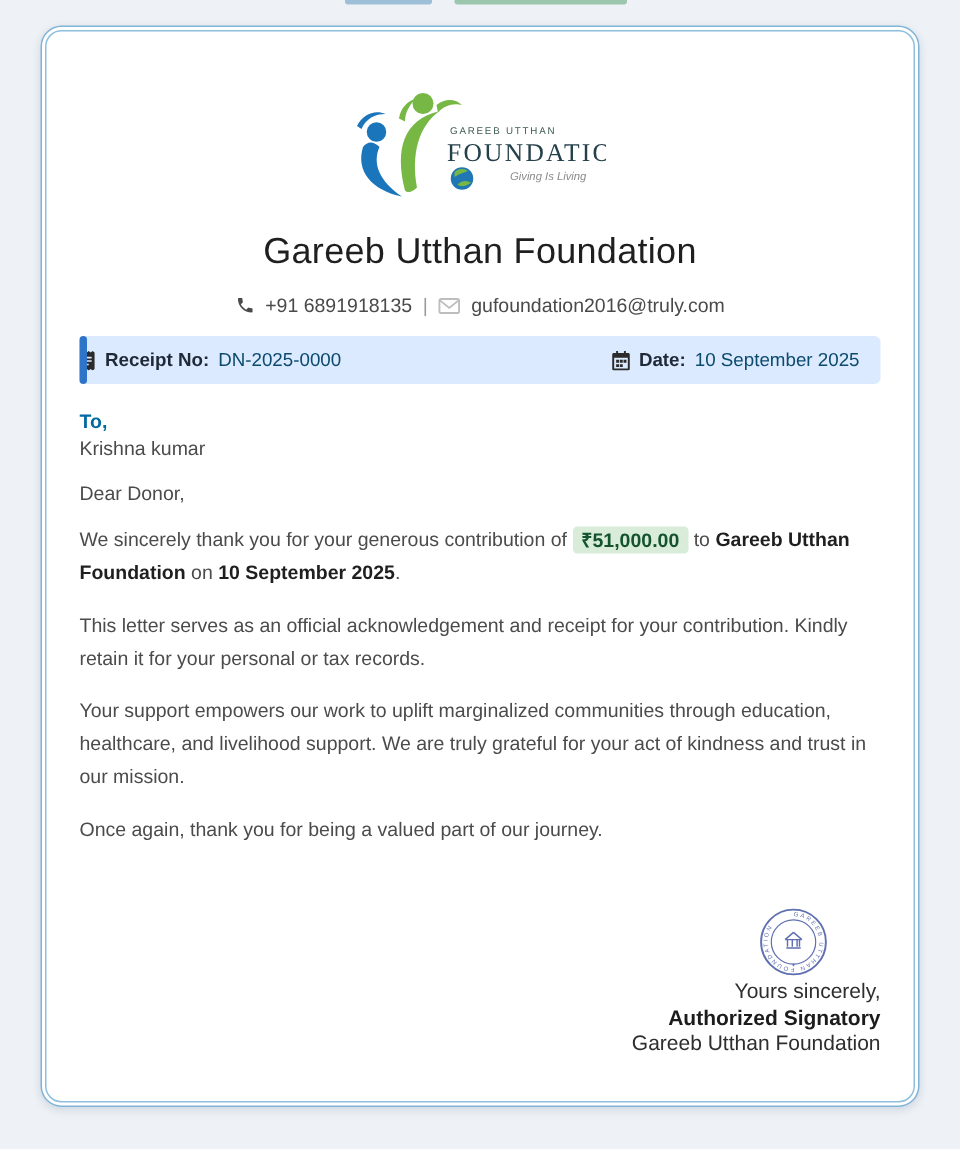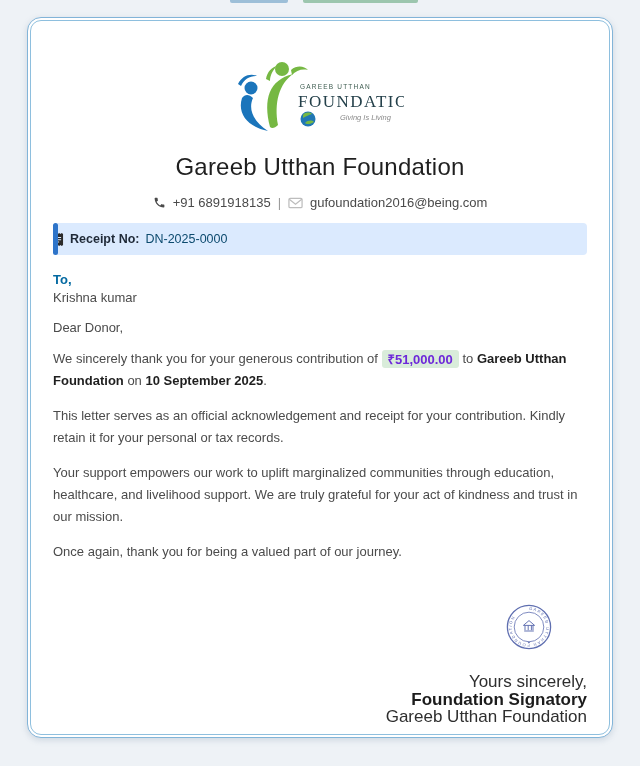--- a/index.html
+++ b/index.html
@@ -36,25 +36,25 @@
   .bar-item:first-child { padding-left:22px; }
   .bar-label { font-weight:700; color:#1f2937; }
   .bar-value { color:#0c4a6e; }
 
   .letter { margin-top:16px; font-size:13px; color:#4b4b4b; }
   .to-label { font-weight:700; color:#0369a1; line-height:18px; }
   .donor-name { line-height:18px; }
   .salutation { margin-top:13px; }
   .para { margin-top:13px; line-height:22px; }
   .bold-dark { font-weight:700; color:#1f1f1f; }
-  .amount-pill { background:#d9ecda; color:#6d28d9; font-weight:700;
+  .amount-pill { background:#d9ecda; color:#14532d; font-weight:700;
                  padding:1.5px 6px; border-radius:3px; }
 
   .seal-row { display:flex; justify-content:flex-end; padding-right:34px; margin-top:40px; }
-  .signature { margin-top:22px; text-align:right; font-size:17px; color:#2e2e2e; line-height:17.5px; }
+  .signature { text-align:right; font-size:14px; color:#2e2e2e; line-height:17.5px; }
   .signatory { font-weight:700; color:#1c1c1c; }
 
   .logo-svg text { font-family:"Liberation Sans", sans-serif; }
   .logo-svg .found { font-family:"Liberation Serif", serif; }
   .seal-svg text { font-family:"Liberation Sans", sans-serif; }
 </style>
 </head>
 <body>
 
 <div class="top-strip blue"></div>
@@ -97,34 +97,43 @@
           </svg>
         </span>
         <span>+91 6891918135</span>
         <span class="sep">|</span>
         <span class="icon">
           <svg width="15" height="12" viewBox="0 0 24 18" fill="none" stroke="#bdbdbd" stroke-width="2">
             <rect x="1.5" y="1.5" width="21" height="15" rx="2"></rect>
             <path d="M2 3 L12 11 L22 3"></path>
           </svg>
         </span>
-        <span>gufoundation2016@being.com</span>
+        <span>gufoundation2016@truly.com</span>
       </div>
     </div>
 
     <div class="receipt-bar">
       <span class="accent"></span>
       <span class="bar-item">
         <span class="icon">
           <svg width="11" height="13" viewBox="0 0 16 20" fill="#2b2b2b">
             <path d="M1 0 L3 1.6 L5 0 L7 1.6 L9 0 L11 1.6 L13 0 L15 1.6 V18.4 L13 20 L11 18.4 L9 20 L7 18.4 L5 20 L3 18.4 L1 20 Z M4 6 h8 v1.6 H4 Z M4 9.5 h8 v1.6 H4 Z M4 13 h5 v1.6 H4 Z" fill-rule="evenodd"></path>
           </svg>
         </span>
         <span class="bar-label">Receipt No:</span>
         <span class="bar-value">DN-2025-0000</span>
+      </span>
+      <span class="bar-item">
+        <span class="icon">
+          <svg width="12" height="13" viewBox="0 0 18 20" fill="#2b2b2b">
+            <path d="M4 0 h2 v2 h6 V0 h2 v2 h2.5 c.8 0 1.5.7 1.5 1.5 v15 c0 .8-.7 1.5-1.5 1.5 h-15 C.7 20 0 19.3 0 18.5 v-15 C0 2.7.7 2 1.5 2 H4 Z M2 7 v11 h14 V7 Z M4 9 h3 v3 H4 Z M7.8 9 h3 v3 h-3 Z M11.6 9 h3 v3 h-3 Z M4 13.5 h3 v3 H4 Z M7.8 13.5 h3 v3 h-3 Z"></path>
+          </svg>
+        </span>
+        <span class="bar-label">Date:</span>
+        <span class="bar-value">10 September 2025</span>
       </span>
     </div>
 
     <div class="letter">
       <div class="to-label">To,</div>
       <div class="donor-name">Krishna kumar</div>
       <div class="salutation">Dear Donor,</div>
 
       <p class="para"><span>We sincerely thank you for your generous contribution of </span><span class="amount-pill">₹51,000.00</span><span> to </span><span class="bold-dark">Gareeb Utthan Foundation</span><span> on </span><span class="bold-dark">10 September 2025</span><span>.</span></p>
 
@@ -145,18 +154,18 @@
         </text>
         <g stroke="#4456a3" stroke-width="1.2" fill="none">
           <path d="M24,35 h12 M25,34 v-6 M29,34 v-6 M33,34 v-6 M35,34 v-6 M23,28 h14 M30,22 l-7,6 M30,22 l7,6"></path>
         </g>
         <text x="30" y="51" font-size="5" fill="#4456a3" text-anchor="middle">✦</text>
       </svg>
     </div>
 
     <div class="signature">
       <div>Yours sincerely,</div>
-      <div class="signatory">Foundation Signatory</div>
+      <div class="signatory">Authorized Signatory</div>
       <div>Gareeb Utthan Foundation</div>
     </div>
 
   </div>
 </div>
 
 </body></html>

